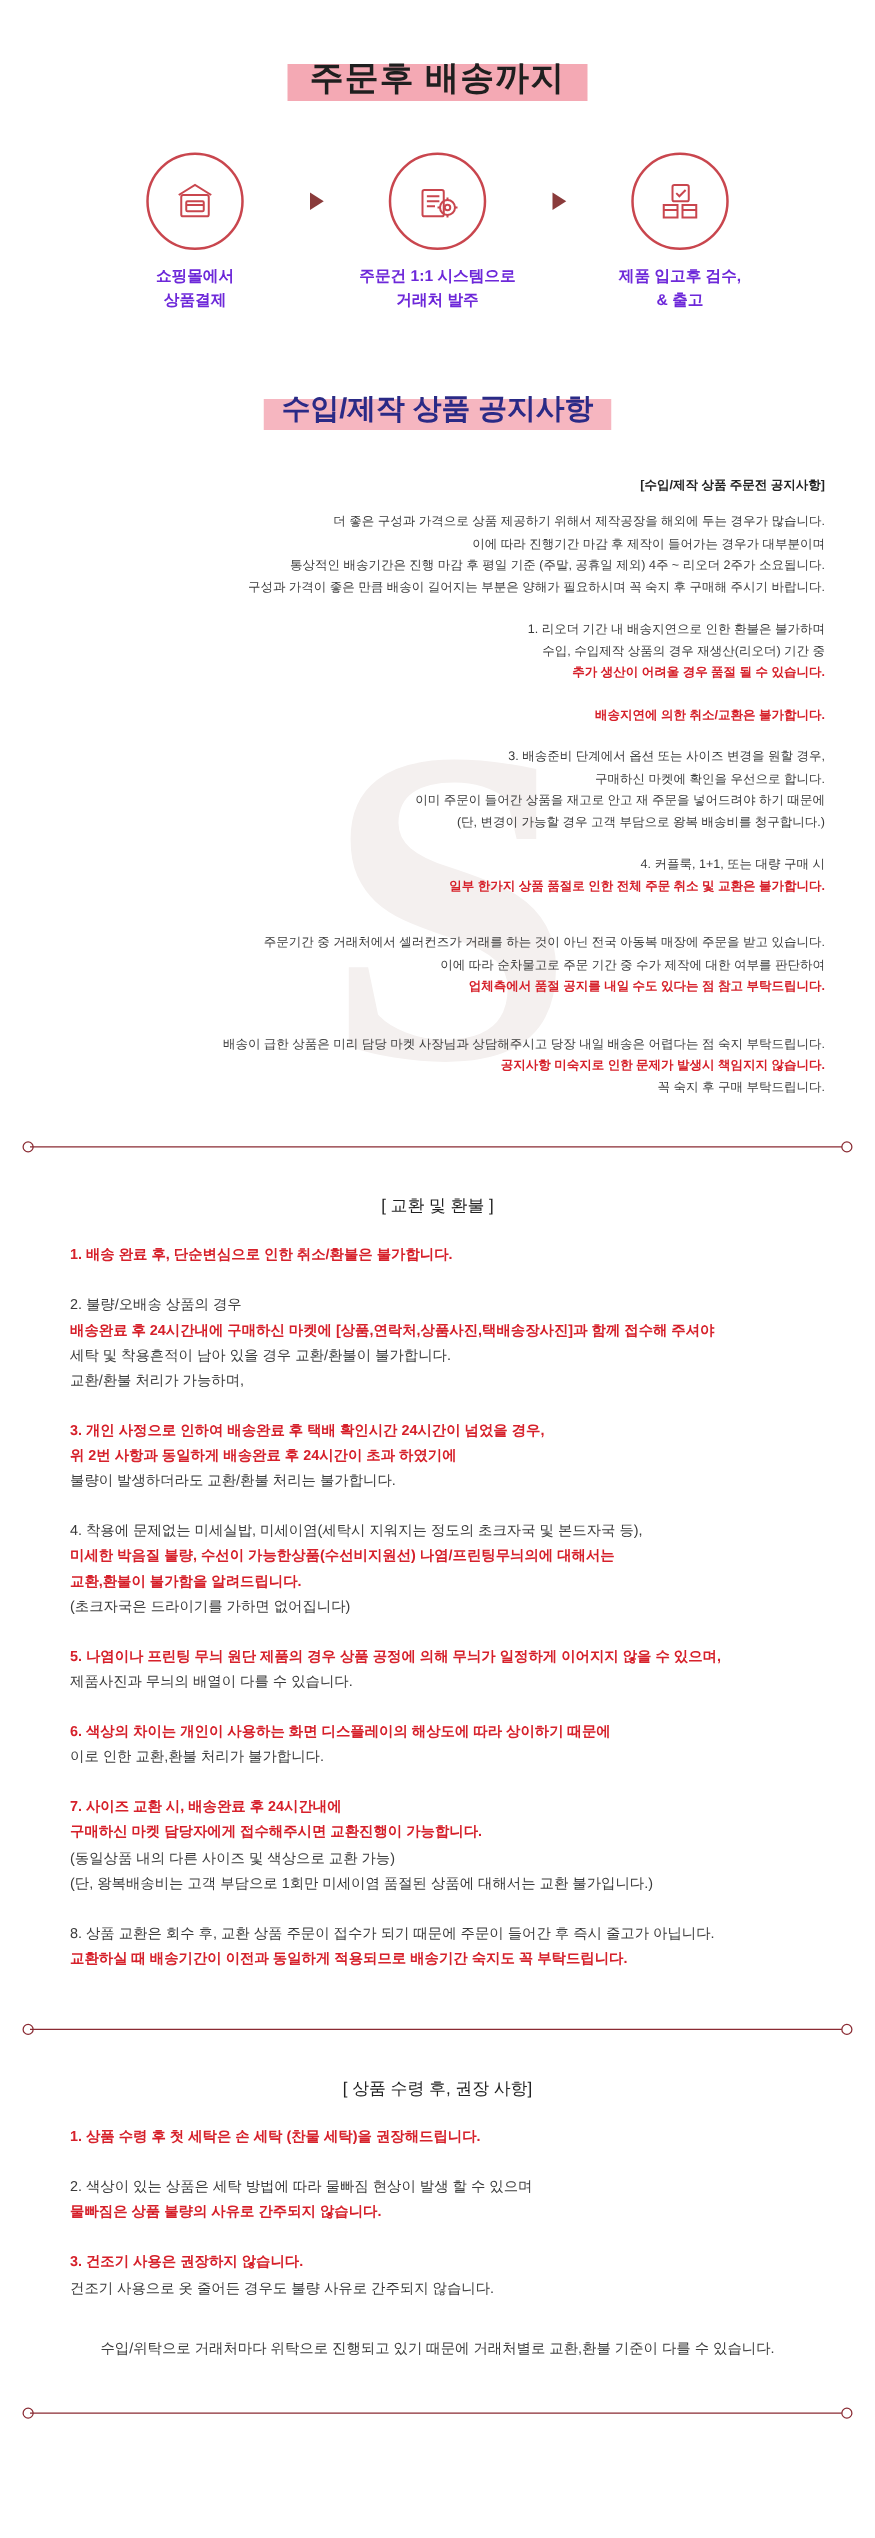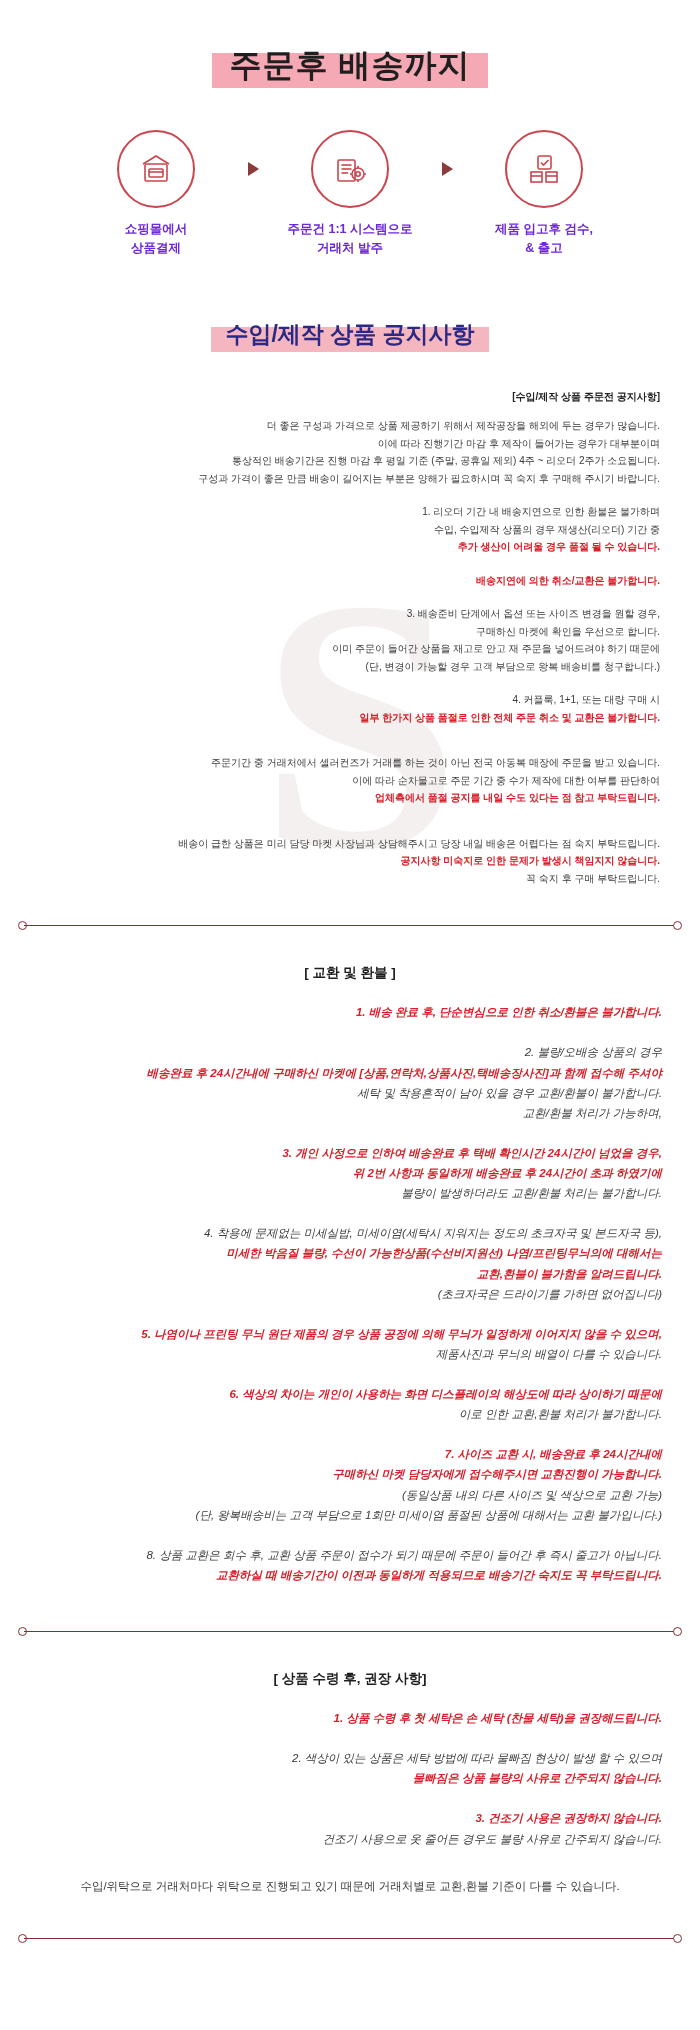--- a/index.html
+++ b/index.html
@@ -26,21 +26,21 @@
     z-index: 0;
     pointer-events:none;
   }
 
   .content { position:relative; z-index:2; }
 
   
   .hdr-wrap { text-align:center; padding-top: 42px; }
   .hdr-title {
     display:inline-block;
-    font-size: 32px;
+    font-size: 27px;
     font-weight: bold;
     color: #1f1f1f;
     letter-spacing: 1px;
     padding: 2px 18px 4px 18px;
     background: linear-gradient(to bottom, transparent 22%, #f4a9b4 22%, #f4a9b4 92%, transparent 92%);
   }
 
   
   .steps {
     display:flex;
@@ -111,25 +111,25 @@
     border: 1px solid #8a2b33;
     border-radius: 50%;
     background: #fff;
   }
   .divider .dot.l { left: 0; }
   .divider .dot.r { right: 0; }
 
   .sec-title {
     text-align:center;
     font-size: 13.5px;
-    font-weight:bold;
+    font-weight:normal;
     color:#1f1f1f;
     margin-top: 26px;
   }
-  .item { text-align:right; margin-top: 20px; padding: 0 38px; font-style: italic; }
+  .item { text-align:left; margin-top: 20px; padding: 0 56px; }
   .item p { margin:0; line-height:1.75; font-size: 11.5px; }
 
   .footer-note { text-align:center; font-size: 11.5px; margin-top: 26px; color:#3a3a3a; }
 </style>
 </head>
 <body>
 
 <div class="page">
   <div class="watermark">S</div>
 

